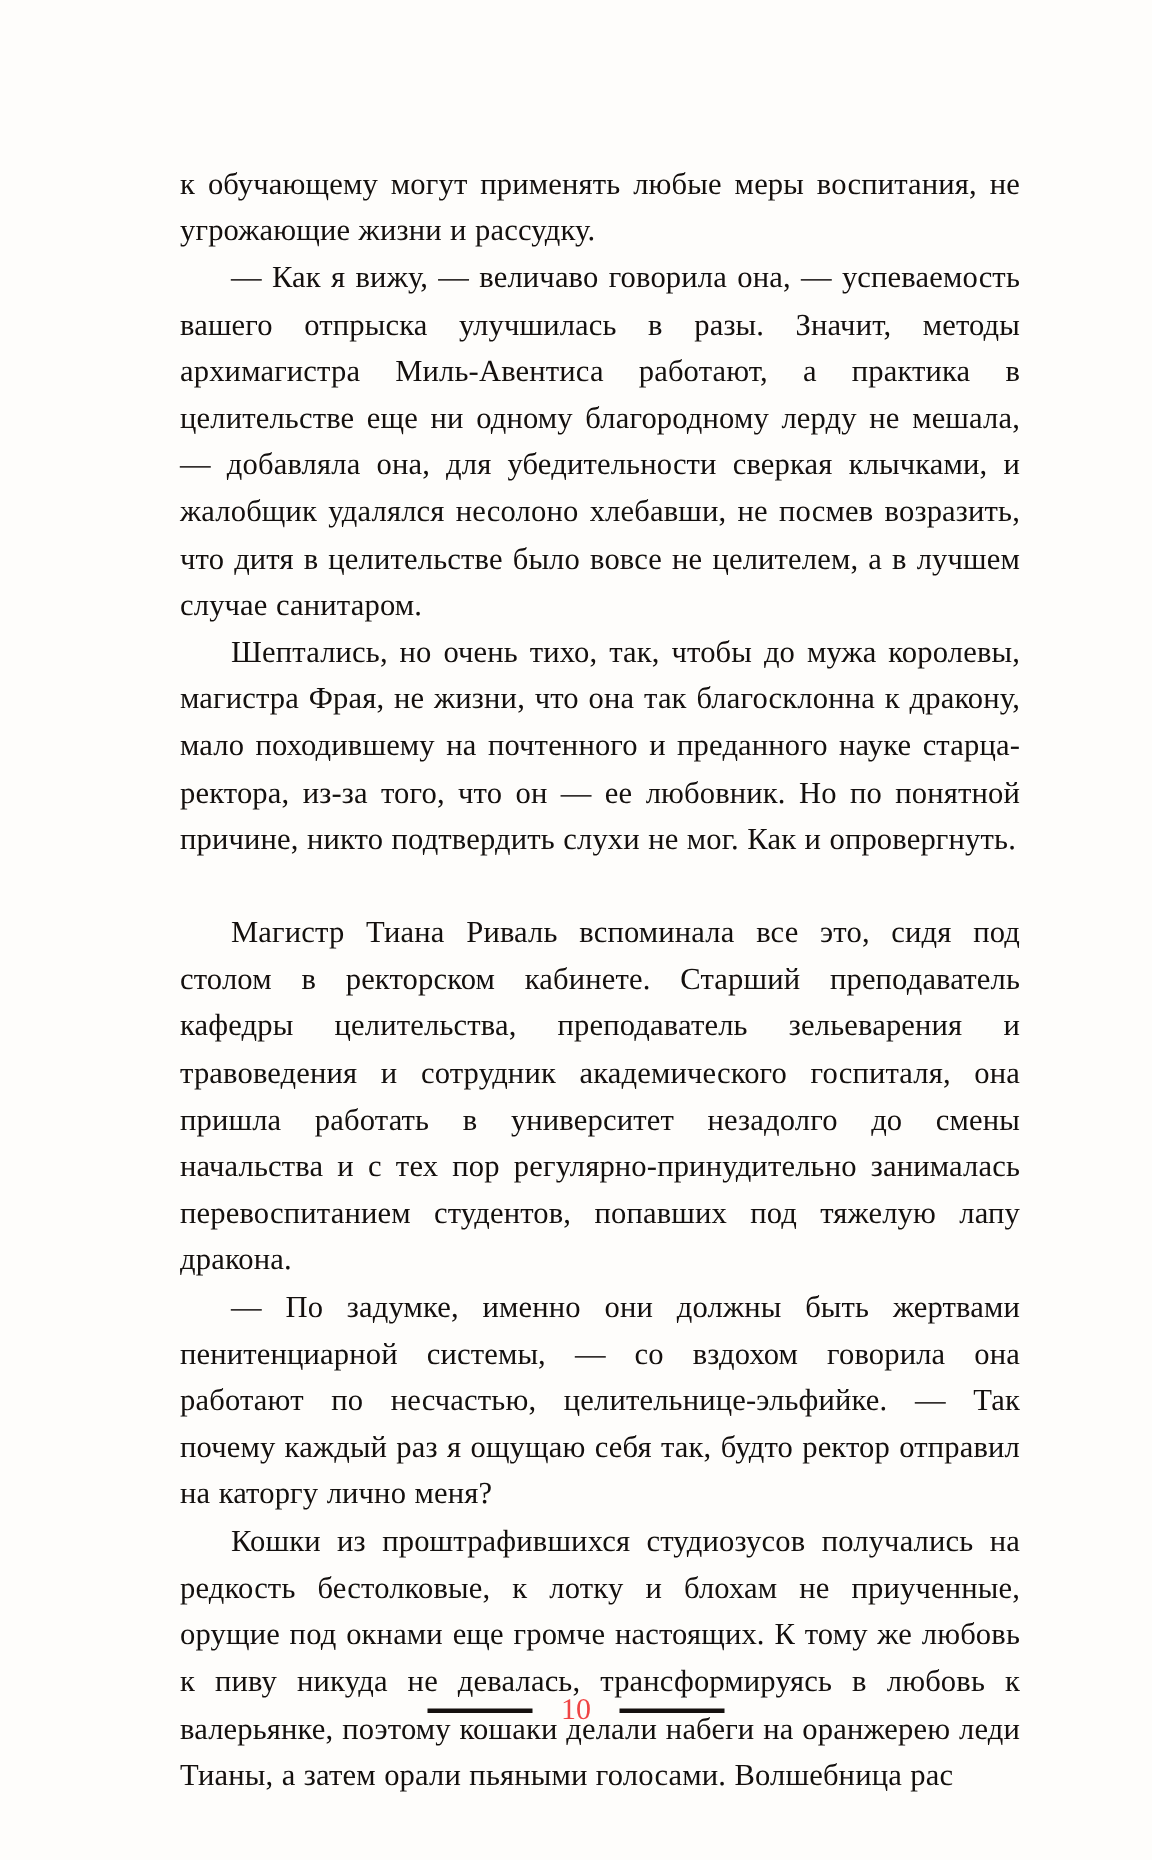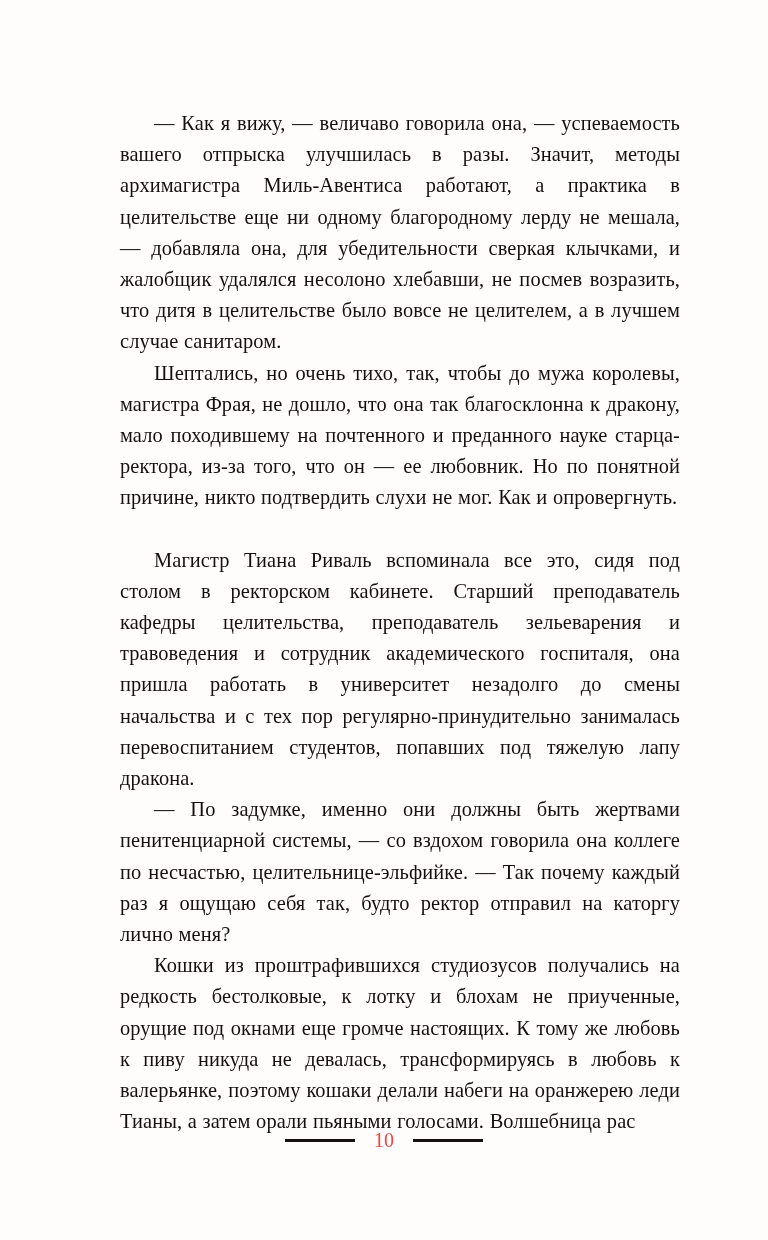--- a/index.html
+++ b/index.html
@@ -64,24 +64,25 @@
     min-width: 26px;
     text-align: center;
   }
 </style>
 </head>
 <body>
 
 <div class="page">
 
   <div class="text-column">
+    <p class="para">к обучающему могут применять любые меры воспита­ния, не угрожающие жизни и рассудку.</p>
     <p class="para indent">— Как я вижу, — величаво говорила она, — успе­ваемость вашего отпрыска улучшилась в разы. Значит, методы архимагистра Миль-Авентиса работают, а практика в целительстве еще ни одному благород­ному лерду не мешала, — добавляла она, для убеди­тельности сверкая клычками, и жалобщик удалялся несолоно хлебавши, не посмев возразить, что дитя в целительстве было вовсе не целителем, а в лучшем случае санитаром.</p>
-    <p class="para indent">Шептались, но очень тихо, так, чтобы до мужа ко­ролевы, магистра Фрая, не дошло, что она так благо­склонна к дракону, мало походившему на почтенного и преданного науке старца-ректора, из-за того, что он — ее любовник. Но по понятной причине, никто под­твердить слухи не мог. Как и опровергнуть.</p>
+    <p class="para indent">Шептались, но очень тихо, так, чтобы до мужа ко­ролевы, магистра Фрая, не жизни, что она так благо­склонна к дракону, мало походившему на почтенного и преданного науке старца-ректора, из-за того, что он — ее любовник. Но по понятной причине, никто под­твердить слухи не мог. Как и опровергнуть.</p>
     <p class="para indent gap-before">Магистр Тиана Риваль вспоминала все это, сидя под столом в ректорском кабинете. Старший препода­ватель кафедры целительства, преподаватель зелье­варения и травоведения и сотрудник академического госпиталя, она пришла работать в университет неза­долго до смены начальства и с тех пор регулярно-при­нудительно занималась перевоспитанием студентов, попавших под тяжелую лапу дракона.</p>
-    <p class="para indent">— По задумке, именно они должны быть жертвами пенитенциарной системы, — со вздохом говорила она коллеге по несчастью, целительнице-эльфийке. — Так почему каждый раз я ощущаю себя так, будто ректор отправил на каторгу лично меня?</p>
+    <p class="para indent">— По задумке, именно они должны быть жертвами пенитенциарной системы, — со вздохом говорила она работают по несчастью, целительнице-эльфийке. — Так почему каждый раз я ощущаю себя так, будто ректор отправил на каторгу лично меня?</p>
     <p class="para indent"> Кошки из проштрафившихся студиозусов получа­лись на редкость бестолковые, к лотку и блохам не приученные, орущие под окнами еще громче насто­ящих. К тому же любовь к пиву никуда не девалась, трансформируясь в любовь к валерьянке, поэтому кошаки делали набеги на оранжерею леди Тианы, а затем орали пьяными голосами. Волшебница рас­</p>
   </div>
 
   <div class="footer">
     <span class="rule"></span>
     <span class="folio">10</span>
     <span class="rule"></span>
   </div>
 
 </div>

